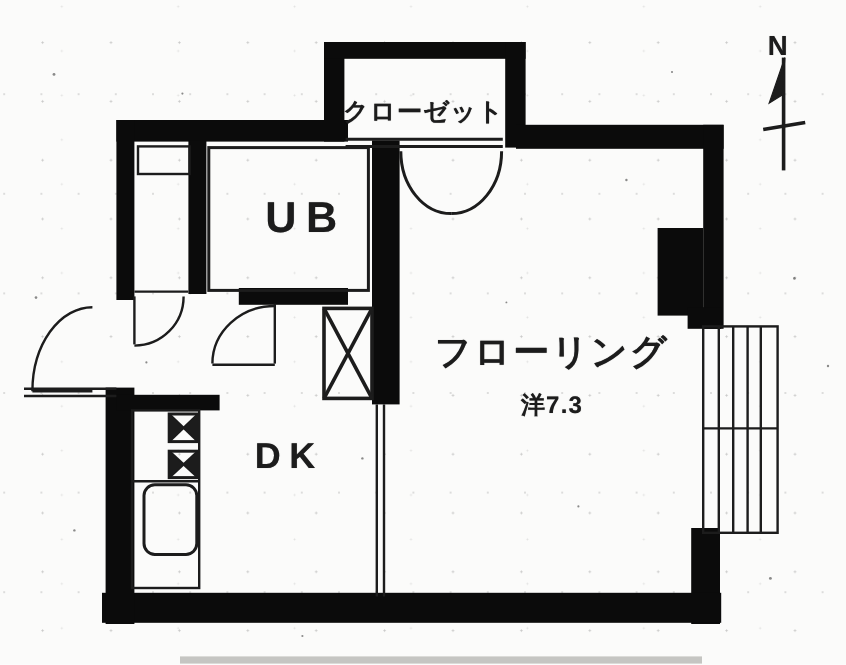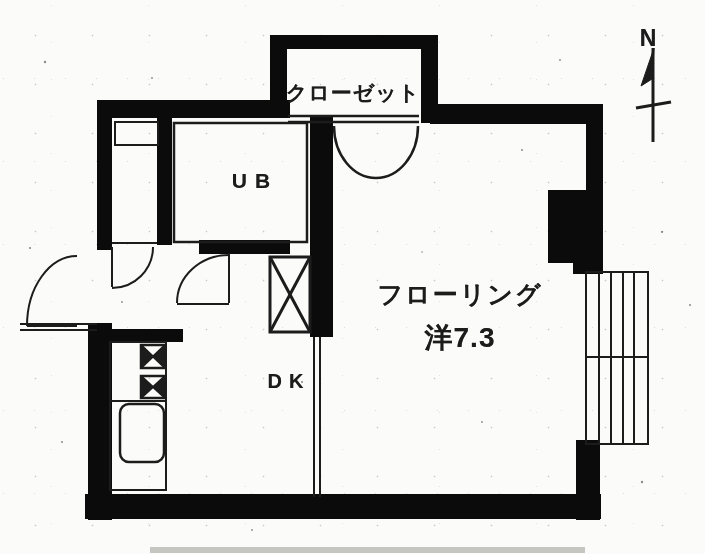--- a/index.html
+++ b/index.html
@@ -14,24 +14,24 @@
     background-position:7px 11px, 19px 37px, 3px 61px;
     font-family:"Liberation Sans","DejaVu Sans",sans-serif;
   }
   svg{position:absolute;inset:0;}
   .lbl{
     position:absolute;transform:translate(-50%,-50%);
     color:var(--line,#1c1c1c);white-space:nowrap;font-weight:bold;
     text-shadow:0 0 .6px rgba(0,0,0,.55);
   }
   .lbl-closet{font-size:21px;letter-spacing:1px;}
-  .lbl-ub{font-size:21px;letter-spacing:8px;font-weight:600;}
-  .lbl-dk{font-size:20px;letter-spacing:7px;margin-left:48px;}
-  .lbl-flooring{font-size:25px;letter-spacing:2px;}
-  .lbl-size{font-size:28px;letter-spacing:1px;text-align:right;}
+  .lbl-ub{font-size:36px;letter-spacing:8px;font-weight:600;}
+  .lbl-dk{font-size:30px;letter-spacing:7px;}
+  .lbl-flooring{font-size:30px;letter-spacing:2px;}
+  .lbl-size{font-size:20px;letter-spacing:1px;text-align:right;}
   .lbl-north{font-size:23px;font-weight:700;}
 </style>
 </head>
 <body>
 
 <div class="canvas">
 
   <svg width="705" height="554" viewBox="0 0 705 554">
 
     <g fill="var(--wall,#0b0b0b)" stroke="none">

